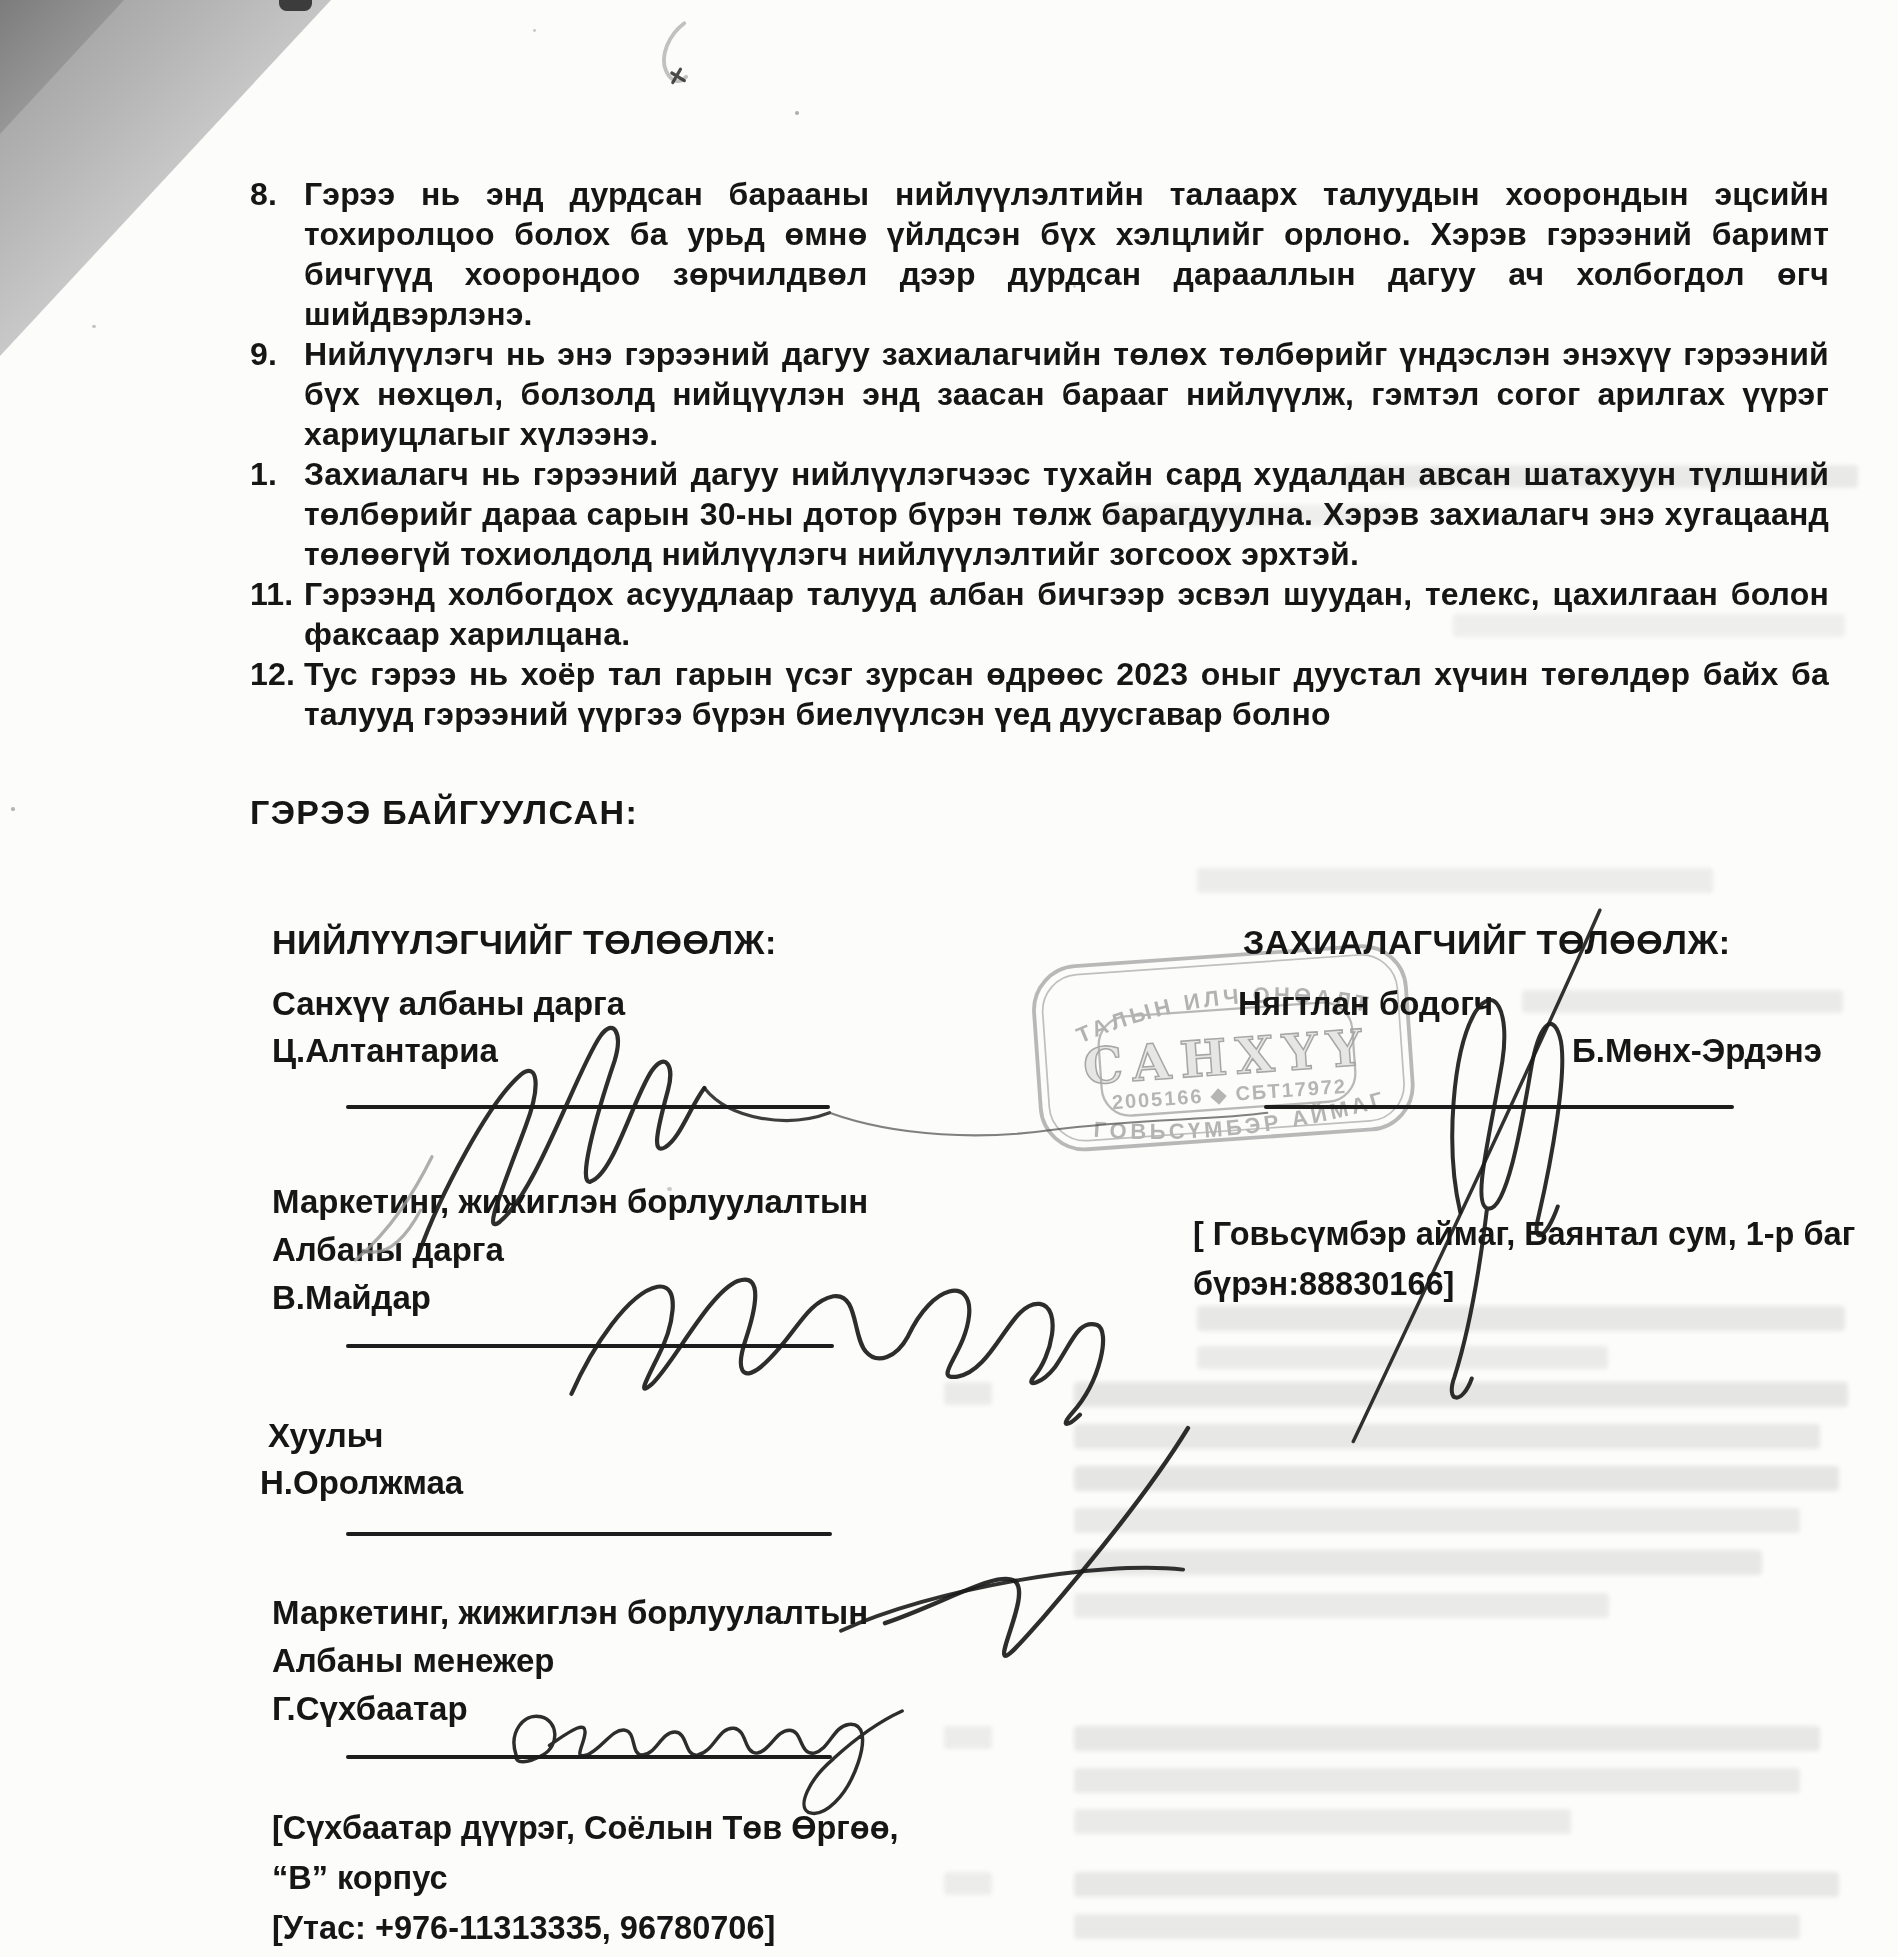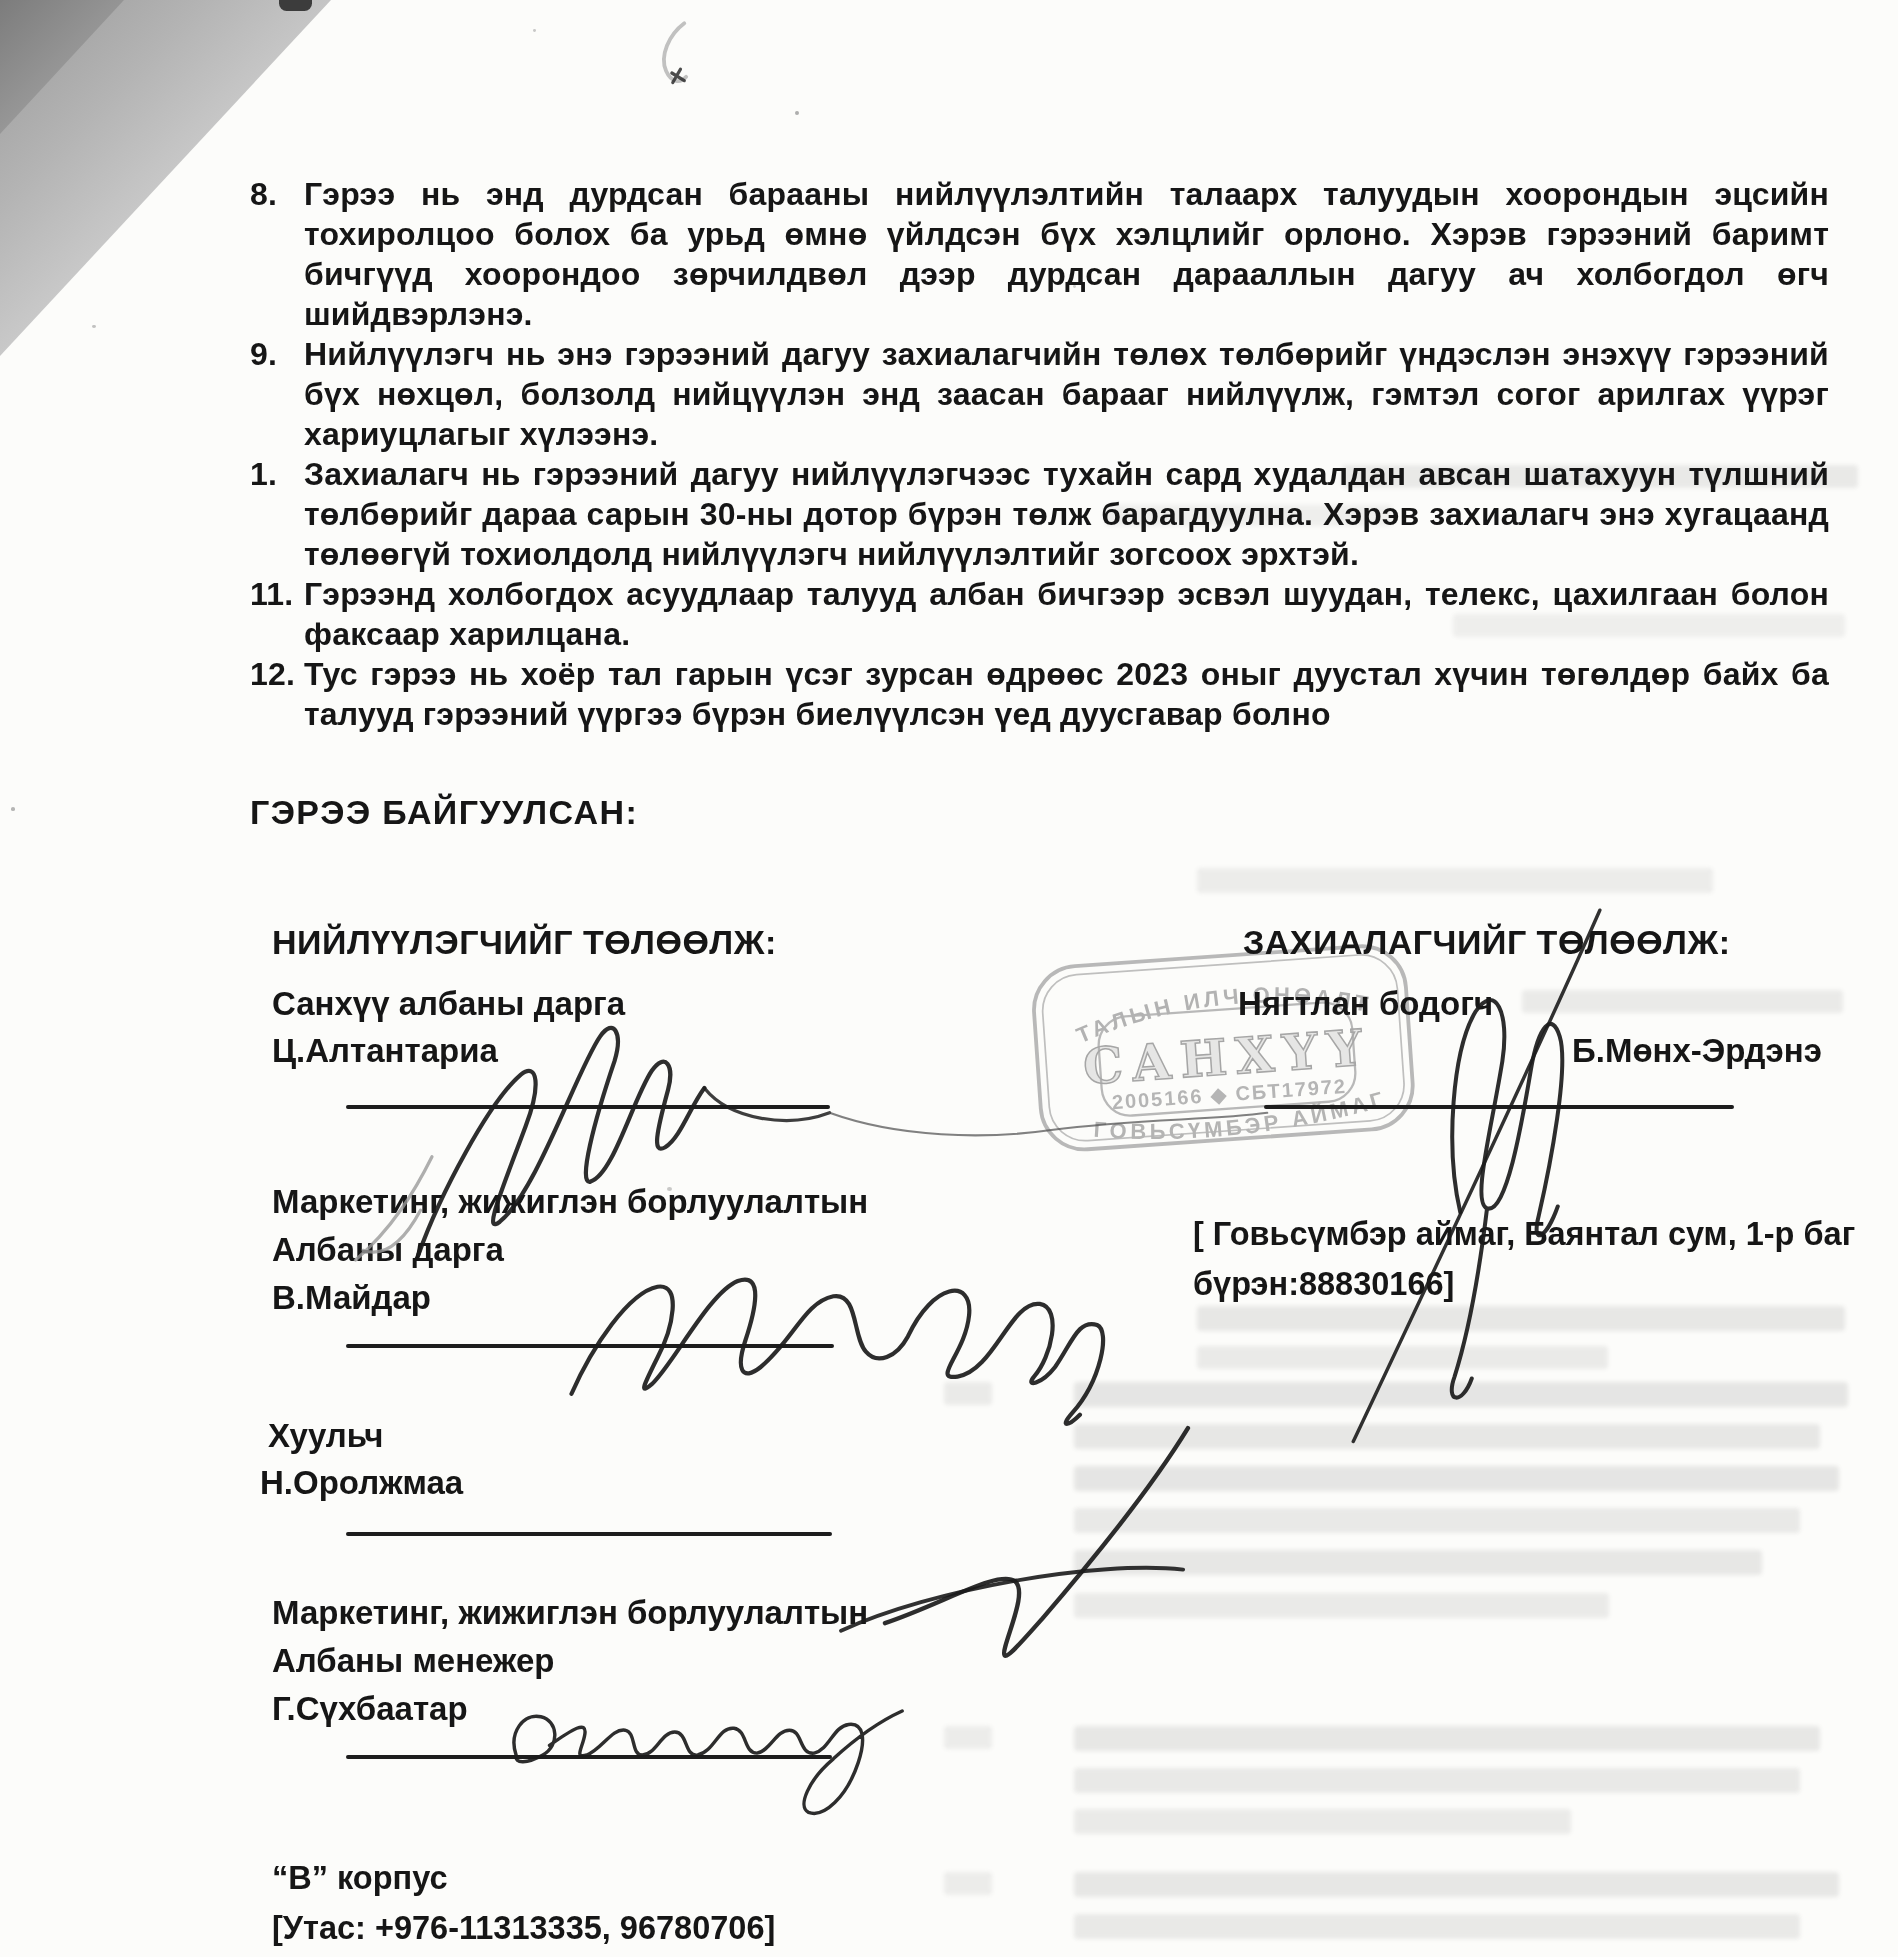--- a/index.html
+++ b/index.html
@@ -125,20 +125,21 @@
   <div class="t role z3" style="left:272px;top:1231px">Албаны дарга</div>
   <div class="t role z3" style="left:272px;top:1279px">В.Майдар</div>
 
   <div class="t role z3" style="left:268px;top:1417px">Хуульч</div>
   <div class="t role z3" style="left:260px;top:1464px">Н.Оролжмаа</div>
 
   <div class="t role z3" style="left:272px;top:1594px">Маркетинг, жижиглэн борлуулалтын</div>
   <div class="t role z3" style="left:272px;top:1642px">Албаны менежер</div>
   <div class="t role z3" style="left:272px;top:1690px">Г.Сүхбаатар</div>
 
+  <div class="t addr z3" style="left:272px;top:1810px">[Сүхбаатар дүүрэг, Соёлын Төв Өргөө,</div>
   <div class="t addr z3" style="left:272px;top:1860px">“В” корпус</div>
   <div class="t addr z3" style="left:272px;top:1910px">[Утас: +976-11313335, 96780706]</div>
 
   <div class="t col-head z3" style="left:1243px;top:923px">ЗАХИАЛАГЧИЙГ ТӨЛӨӨЛЖ:</div>
   <div class="t role z3" style="left:1238px;top:985px">Нягтлан бодогч</div>
   <div class="t role z3" style="left:1572px;top:1032px">Б.Мөнх-Эрдэнэ</div>
   <div class="t addr z3" style="left:1193px;top:1216px">[ Говьсүмбэр аймаг, Баянтал сум, 1-р баг</div>
   <div class="t addr z3" style="left:1193px;top:1266px">бүрэн:88830166]</div>
 
   <div class="sigline" style="left:346px;top:1105px;width:484px"></div>

